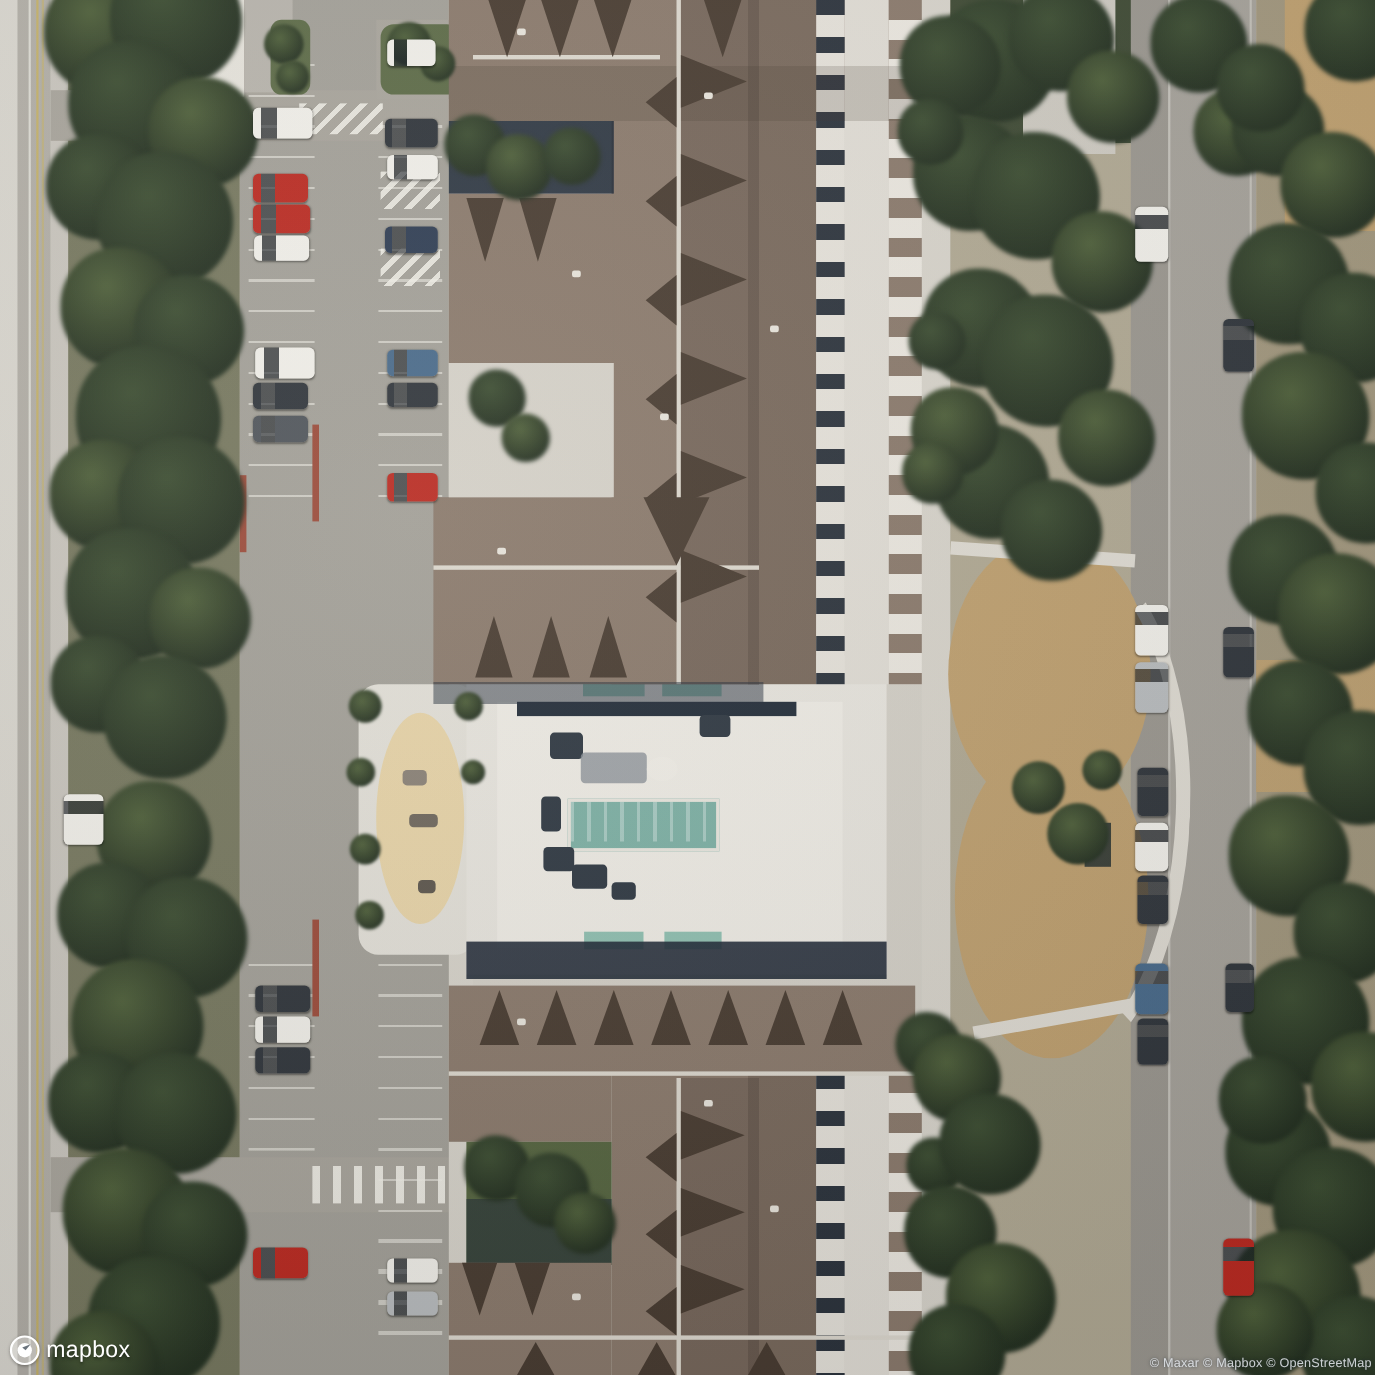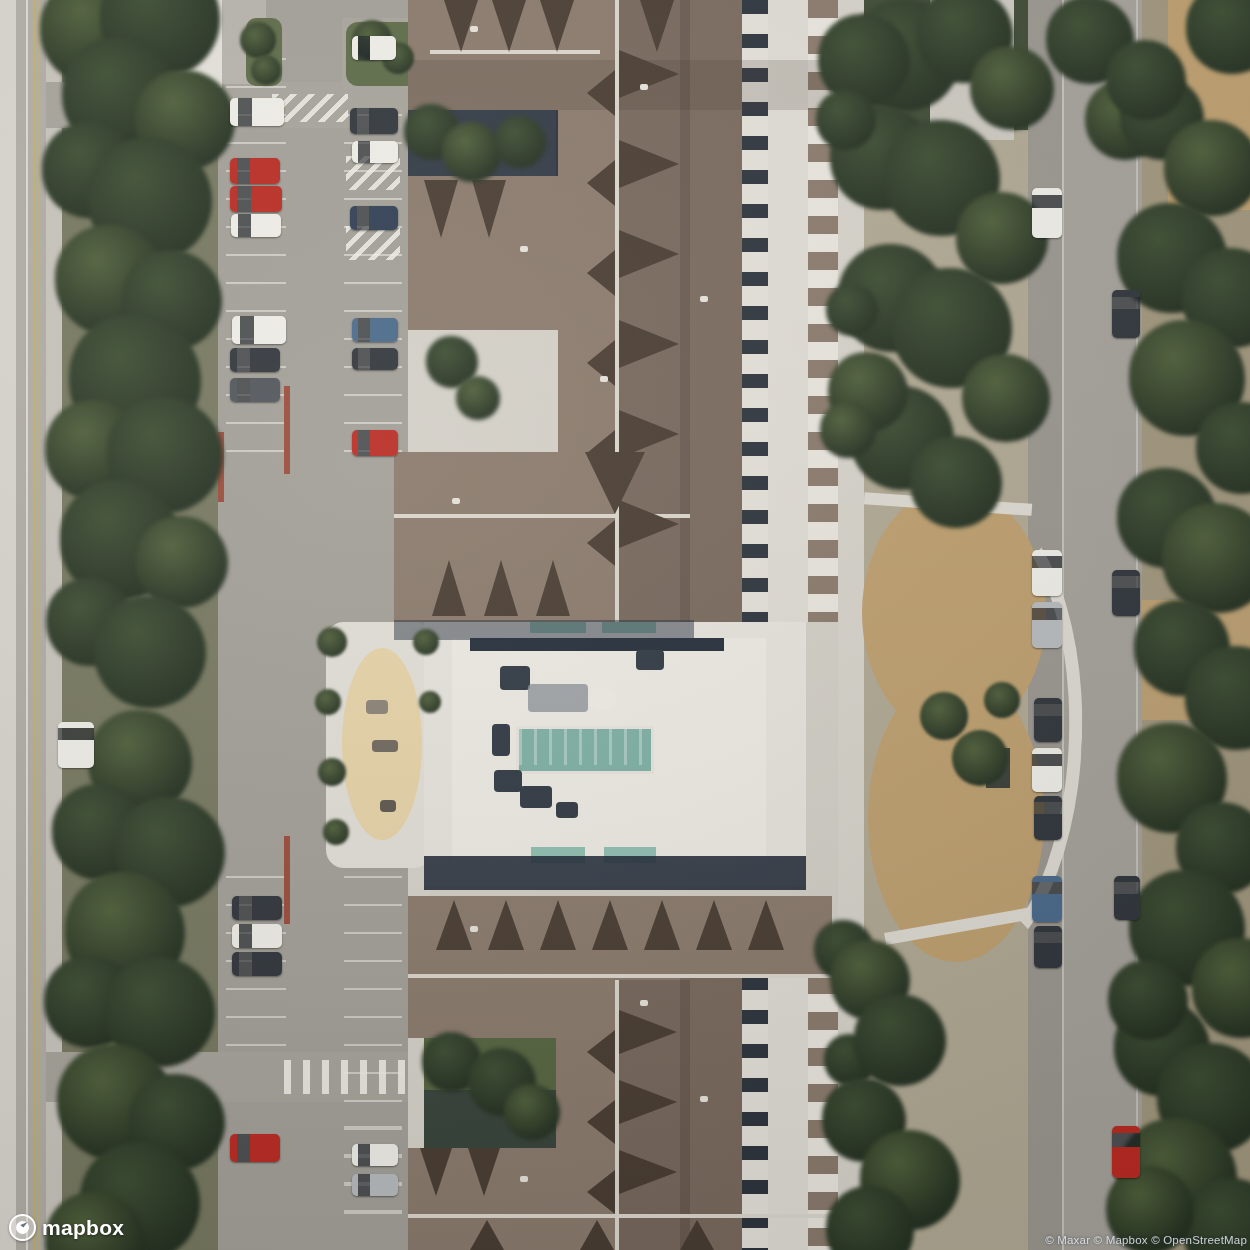--- a/index.html
+++ b/index.html
@@ -18,21 +18,21 @@
   .cwdiag{background:repeating-linear-gradient(135deg,rgba(242,240,232,.85) 0 5px,transparent 5px 13px);}
   .cwbars{background:repeating-linear-gradient(90deg,rgba(242,240,232,.9) 0 7px,transparent 7px 19px);}
   .haze{pointer-events:none;background:
     radial-gradient(1100px 850px at 30% 38%,rgba(255,255,248,.07),rgba(12,20,30,.05)),
     linear-gradient(180deg,rgba(255,255,255,.03),rgba(0,0,0,.05));}
   
   .logo{position:absolute;left:9px;bottom:9px;display:flex;align-items:center;gap:6px;color:#fff;z-index:20;text-decoration:none;cursor:pointer;}
   .logo-icon{position:relative;width:23px;height:23px;border:2.5px solid #fff;border-radius:50%;background:rgba(255,255,255,.28);box-shadow:0 1px 3px rgba(0,0,0,.35);}
   .logo-icon .core{position:absolute;left:5px;top:5px;width:13px;height:13px;background:#fff;border-radius:50%;}
   .logo-icon .notch{position:absolute;left:11px;top:4px;width:0;height:0;border-left:4px solid transparent;border-bottom:7px solid rgba(90,100,110,.9);transform:rotate(40deg);}
-  .logo-text{font-size:21px;font-weight:700;letter-spacing:.3px;text-shadow:0 1px 3px rgba(0,0,0,.5);}
+  .logo-text{font-size:21px;font-weight:400;letter-spacing:.3px;text-shadow:0 1px 3px rgba(0,0,0,.5);}
   .attr{position:absolute;right:3px;bottom:4px;z-index:20;font-size:11.5px;letter-spacing:.2px;color:rgba(233,236,241,.85);text-shadow:0 0 3px rgba(22,32,44,.65);cursor:pointer;}
 </style>
 </head>
 <body>
 
 <div id="map">
   <div id="scene">
       <div class="abs" style="left: 0px; top: 0px; width: 1250px; height: 1250px; background: rgb(198, 194, 184);"></div>
       <div class="abs" style="left: 0px; top: 0px; width: 16px; height: 1250px; background: rgb(217, 214, 205);"></div>
       <div class="abs" style="left: 16px; top: 0px; width: 30px; height: 1250px; background: rgb(178, 174, 165);"></div>

